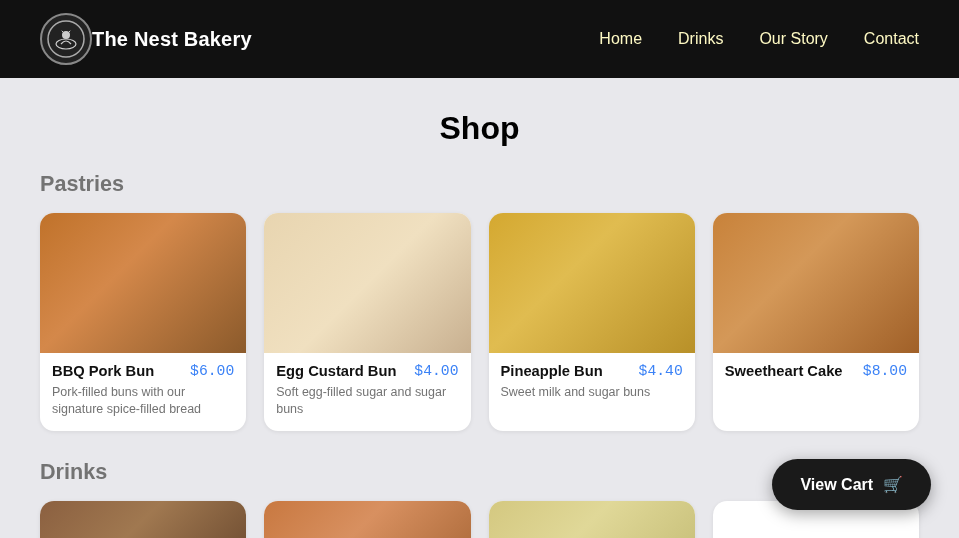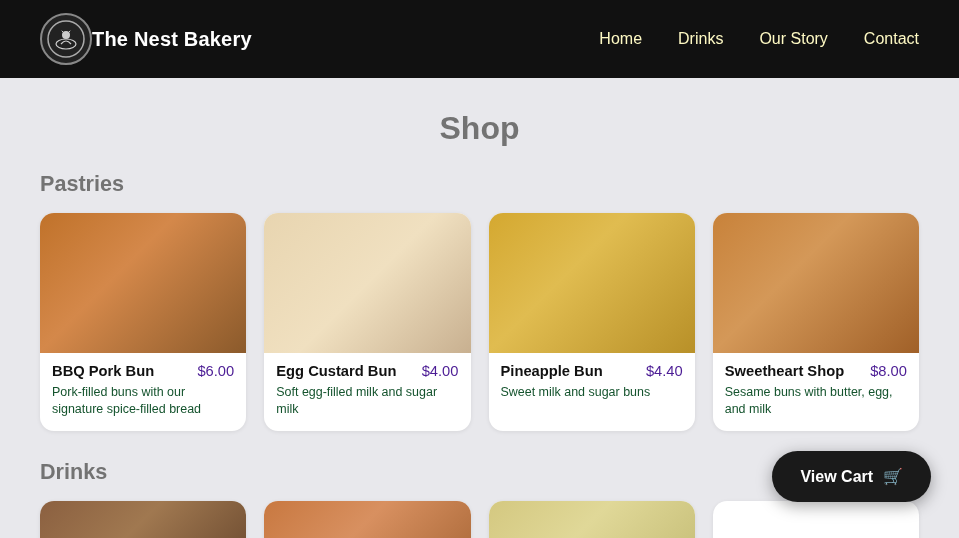--- a/index.html
+++ b/index.html
@@ -53,21 +53,21 @@
 
     
     .main {
       padding: 32px 40px 24px;
     }
     .page-title {
       text-align: center;
       font-size: 2rem;
       font-weight: 700;
       margin-bottom: 24px;
-      color: #737373;
+      color: #000000;
     }
     .section-title {
       font-size: 1.35rem;
       font-weight: 700;
       color: #737373;
       margin-bottom: 16px;
     }
 
     
     .product-grid {
@@ -110,33 +110,34 @@
     .product-name {
       font-size: 0.92rem;
       font-weight: 600;
       color: #111;
       flex: 1;
       padding-right: 4px;
     }
     .product-price {
       font-size: 0.92rem;
       font-weight: 500;
-      color: #4c1d95;
+      color: #3b82f6;
       white-space: nowrap;
+      font-family: Liberation Mono, monospace;
     }
     .product-desc {
       font-size: 0.78rem;
-      color: #14532d;
+      color: #737373;
       line-height: 1.4;
     }
 
     
     .view-cart-btn {
       position: fixed;
-      bottom: 36px;
+      bottom: 28px;
       right: 28px;
       background: #1a1a1a;
       color: #fff;
       border: none;
       border-radius: 30px;
       padding: 16px 28px;
       font-size: 1rem;
       font-weight: 600;
       cursor: pointer;
       display: flex;
@@ -207,43 +208,42 @@
         </div>
       </div>
 
       <div class="product-card">
         <div class="product-image img-egg"></div>
         <div class="product-info">
           <div class="product-header">
             <span class="product-name">Egg Custard Bun</span>
             <span class="product-price">$4.00</span>
           </div>
-          <p class="product-desc">Soft egg-filled milk and sugar milk</p>
+          <p class="product-desc">Soft egg-filled sugar and sugar buns</p>
         </div>
       </div>
 
       <div class="product-card">
         <div class="product-image img-pineapple"></div>
         <div class="product-info">
           <div class="product-header">
             <span class="product-name">Pineapple Bun</span>
             <span class="product-price">$4.40</span>
           </div>
           <p class="product-desc">Sweet milk and sugar buns</p>
         </div>
       </div>
 
       <div class="product-card">
         <div class="product-image img-sweetheart"></div>
         <div class="product-info">
           <div class="product-header">
-            <span class="product-name">Sweetheart Shop</span>
+            <span class="product-name">Sweetheart Cake</span>
             <span class="product-price">$8.00</span>
           </div>
-          <p class="product-desc">Sesame buns with butter, egg, and milk</p>
         </div>
       </div>
 
     </div>
   </section>
 
   <section>
     <h2 class="section-title">Drinks</h2>
     <div class="drinks-grid">
       <div class="drink-card">

